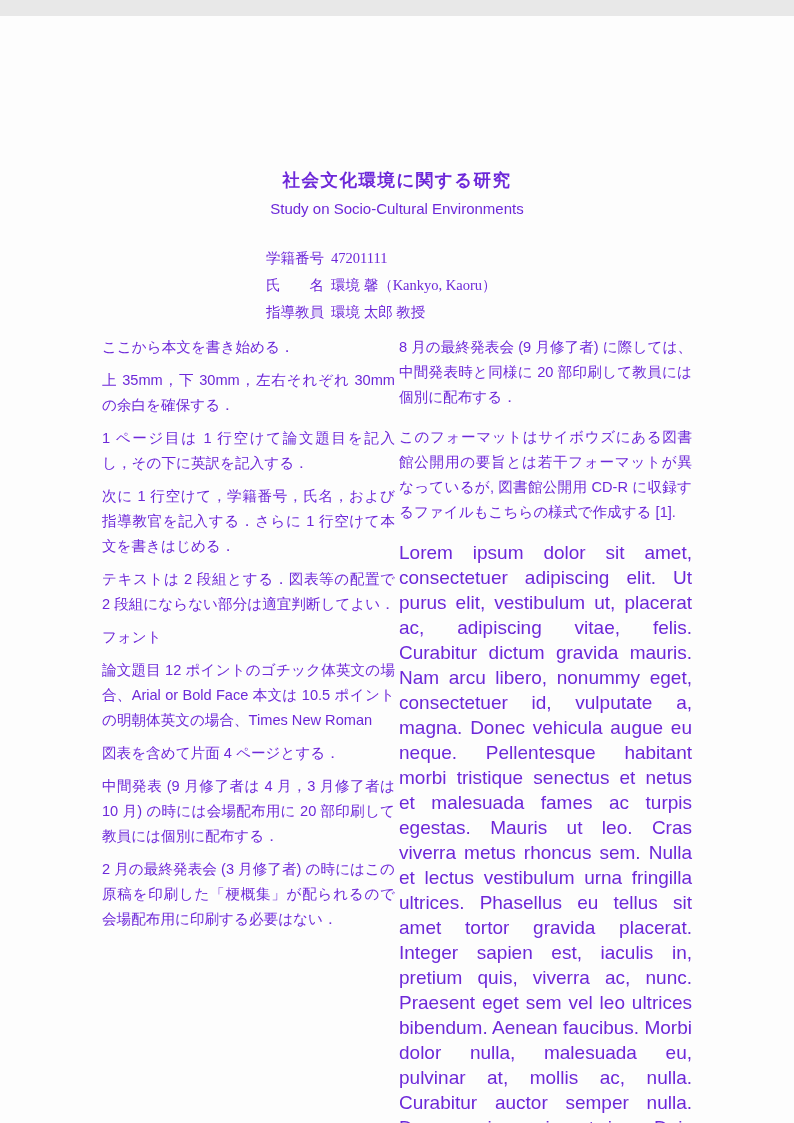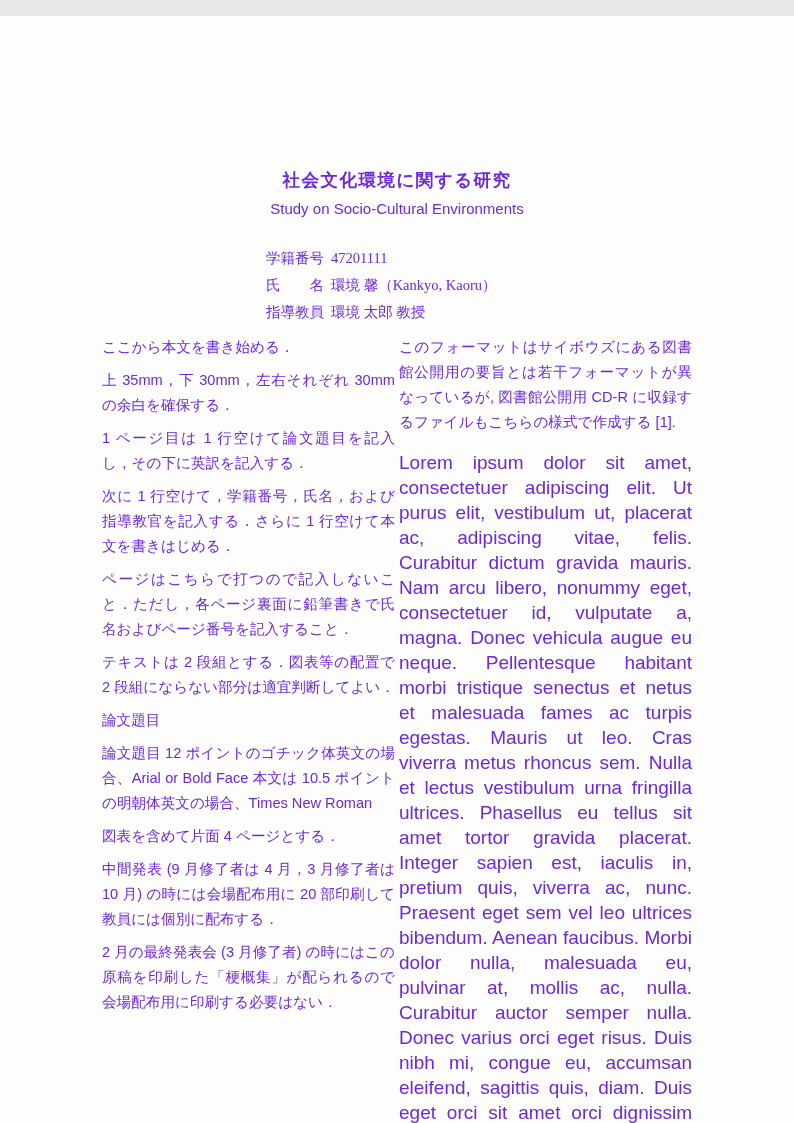--- a/index.html
+++ b/index.html
@@ -82,27 +82,27 @@
       <span class="info-value">環境 太郎 教授</span>
     </div>
   </div>
 
   <div class="columns">
     <div class="col col-left">
       <p>ここから本文を書き始める．</p>
       <p>上 35mm，下 30mm，左右それぞれ 30mm の余白を確保する．</p>
       <p>1 ページ目は 1 行空けて論文題目を記入し，その下に英訳を記入する．</p>
       <p>次に 1 行空けて，学籍番号，氏名，および指導教官を記入する．さらに 1 行空けて本文を書きはじめる．</p>
-      <p>ページはこちらで打つので記入しないこと．ただし，各ページ裏面に鉛筆書きで氏名およびページ番号を記入すること．</p>
       <p>テキストは 2 段組とする．図表等の配置で 2 段組にならない部分は適宜判断してよい．</p>
-      <p>論文題目</p>
+      <p>フォント</p>
       <p>論文題目 12 ポイントのゴチック体英文の場合、Arial or Bold Face 本文は 10.5 ポイントの明朝体英文の場合、Times New Roman</p>
       <p>図表を含めて片面 4 ページとする．</p>
       <p>中間発表 (9 月修了者は 4 月，3 月修了者は 10 月) の時には会場配布用に 20 部印刷して教員には個別に配布する．</p>
       <p>2 月の最終発表会 (3 月修了者) の時にはこの原稿を印刷した「梗概集」が配られるので会場配布用に印刷する必要はない．</p>
     </div>
     <div class="col col-right">
+      <p>8 月の最終発表会 (9 月修了者) に際しては、中間発表時と同様に 20 部印刷して教員には個別に配布する．</p>
       <p>このフォーマットはサイボウズにある図書館公開用の要旨とは若干フォーマットが異なっているが, 図書館公開用 CD-R に収録するファイルもこちらの様式で作成する [1].</p>
       <p class="latin">Lorem ipsum dolor sit amet, consectetuer adipiscing elit. Ut purus elit, vestibulum ut, placerat ac, adipiscing vitae, felis. Curabitur dictum gravida mauris. Nam arcu libero, nonummy eget, consectetuer id, vulputate a, magna. Donec vehicula augue eu neque. Pellentesque habitant morbi tristique senectus et netus et malesuada fames ac turpis egestas. Mauris ut leo. Cras viverra metus rhoncus sem. Nulla et lectus vestibulum urna fringilla ultrices. Phasellus eu tellus sit amet tortor gravida placerat. Integer sapien est, iaculis in, pretium quis, viverra ac, nunc. Praesent eget sem vel leo ultrices bibendum. Aenean faucibus. Morbi dolor nulla, malesuada eu, pulvinar at, mollis ac, nulla. Curabitur auctor semper nulla. Donec varius orci eget risus. Duis nibh mi, congue eu, accumsan eleifend, sagittis quis, diam. Duis eget orci sit amet orci dignissim rutrum.</p>
     </div>
   </div>
 
 </div>
 
 </body></html>

